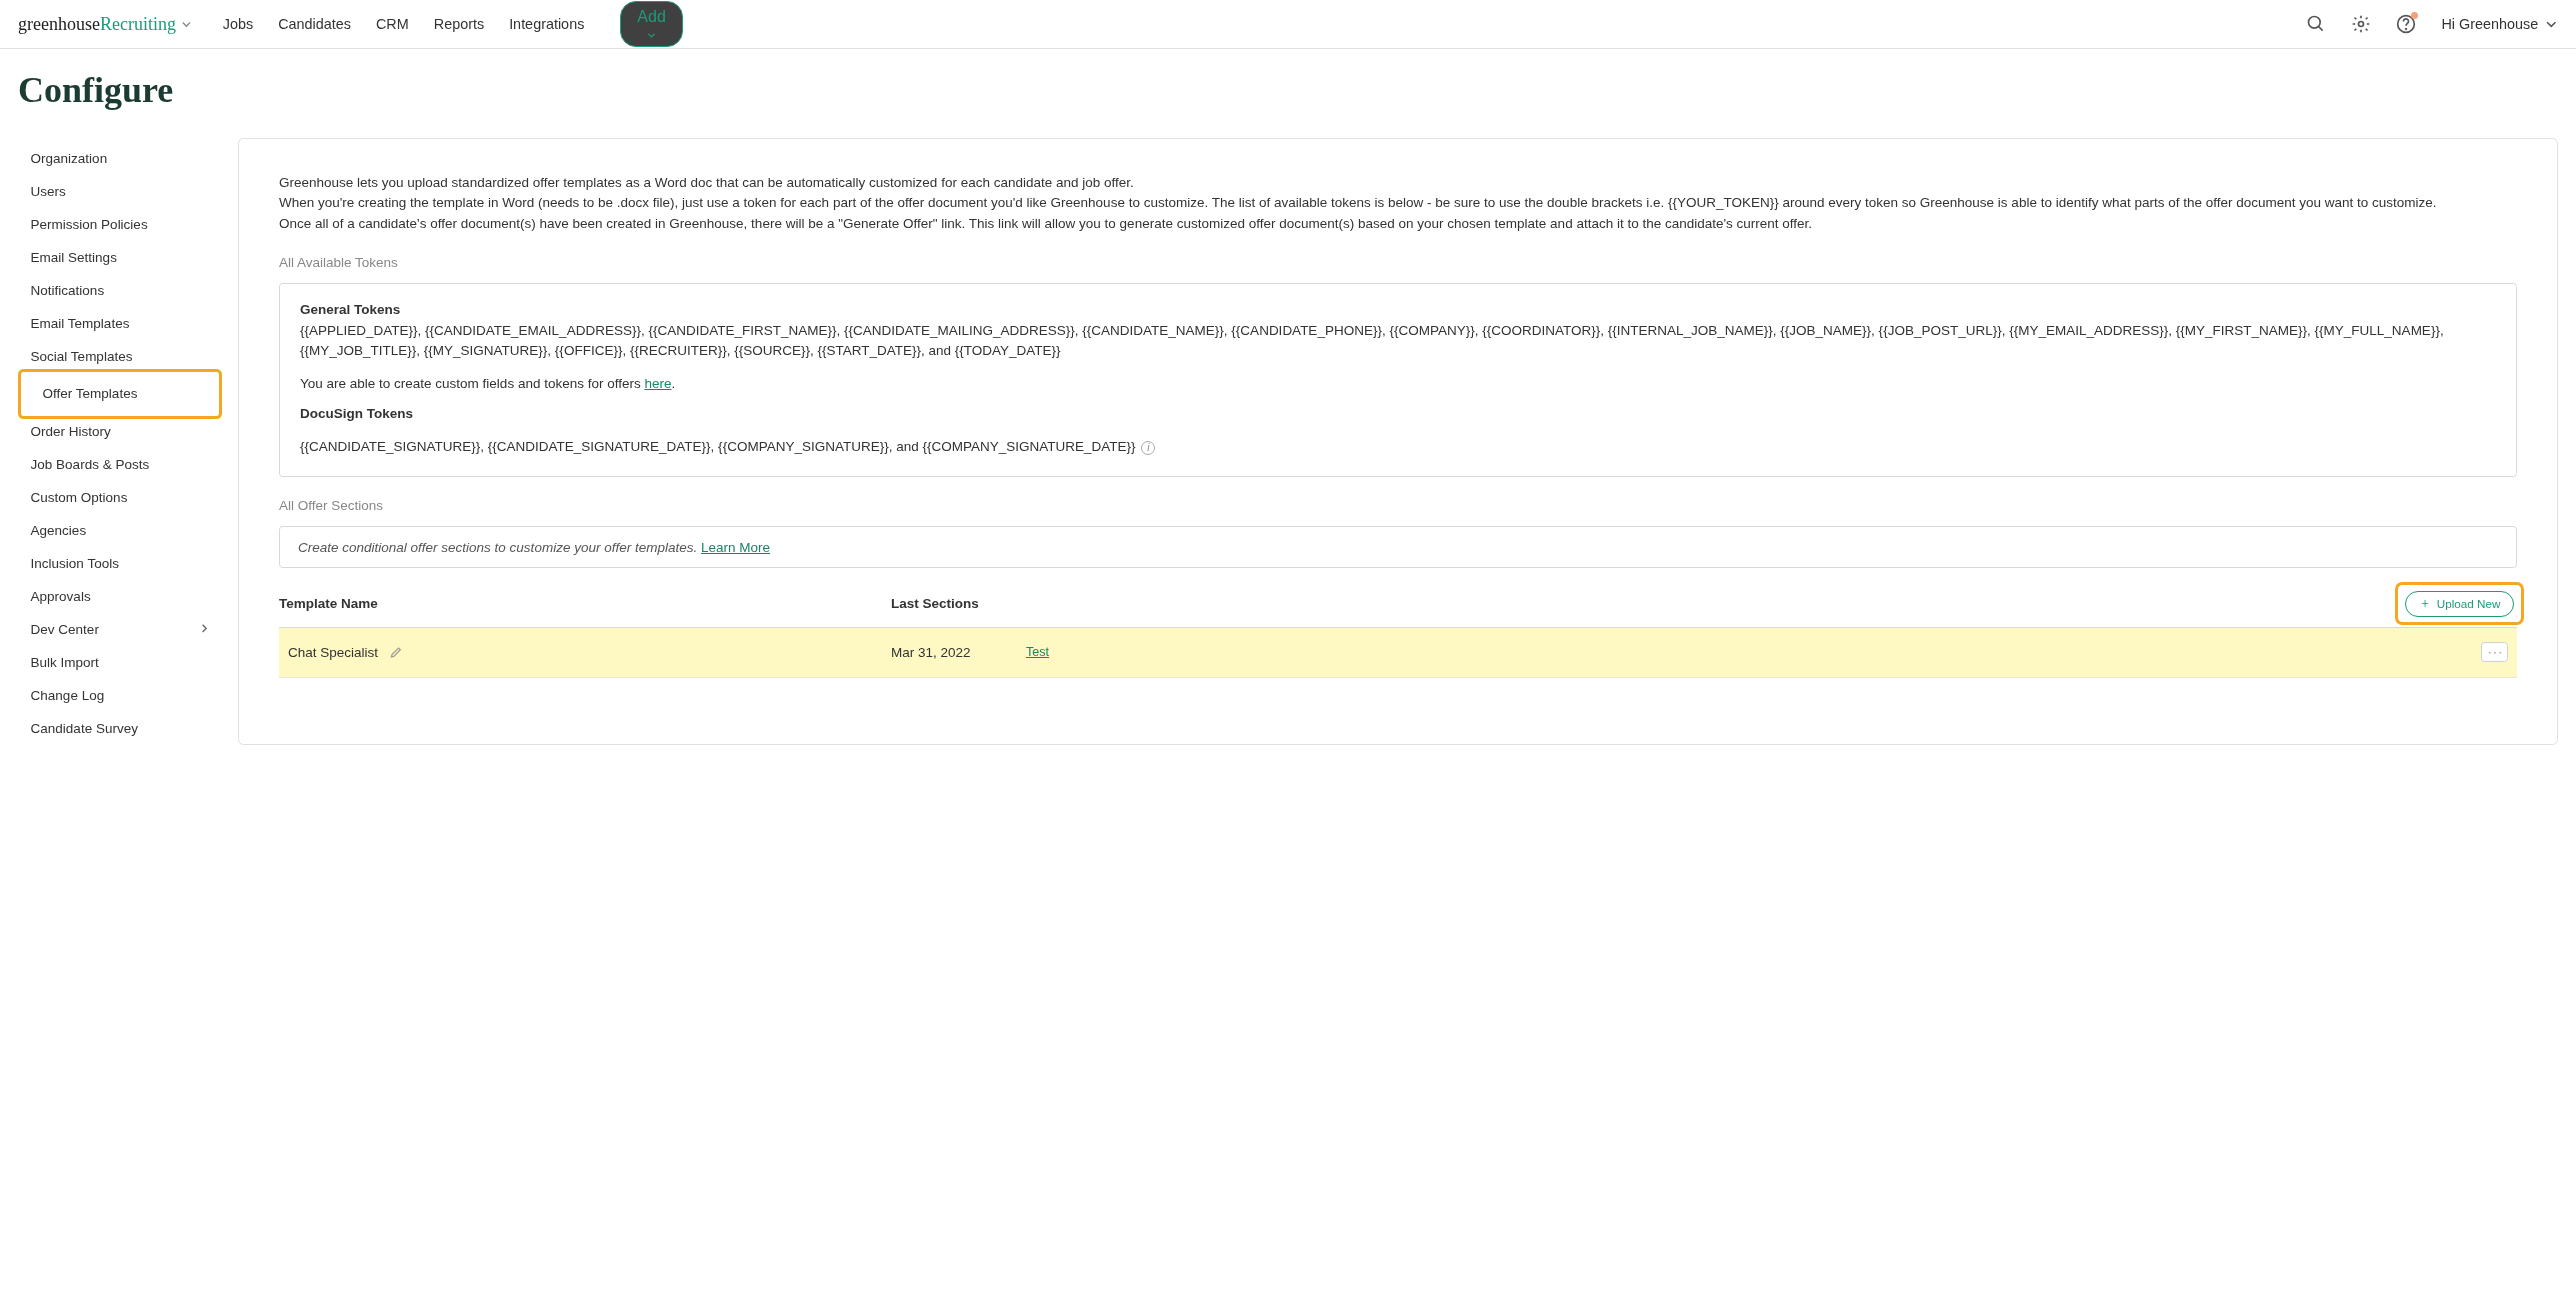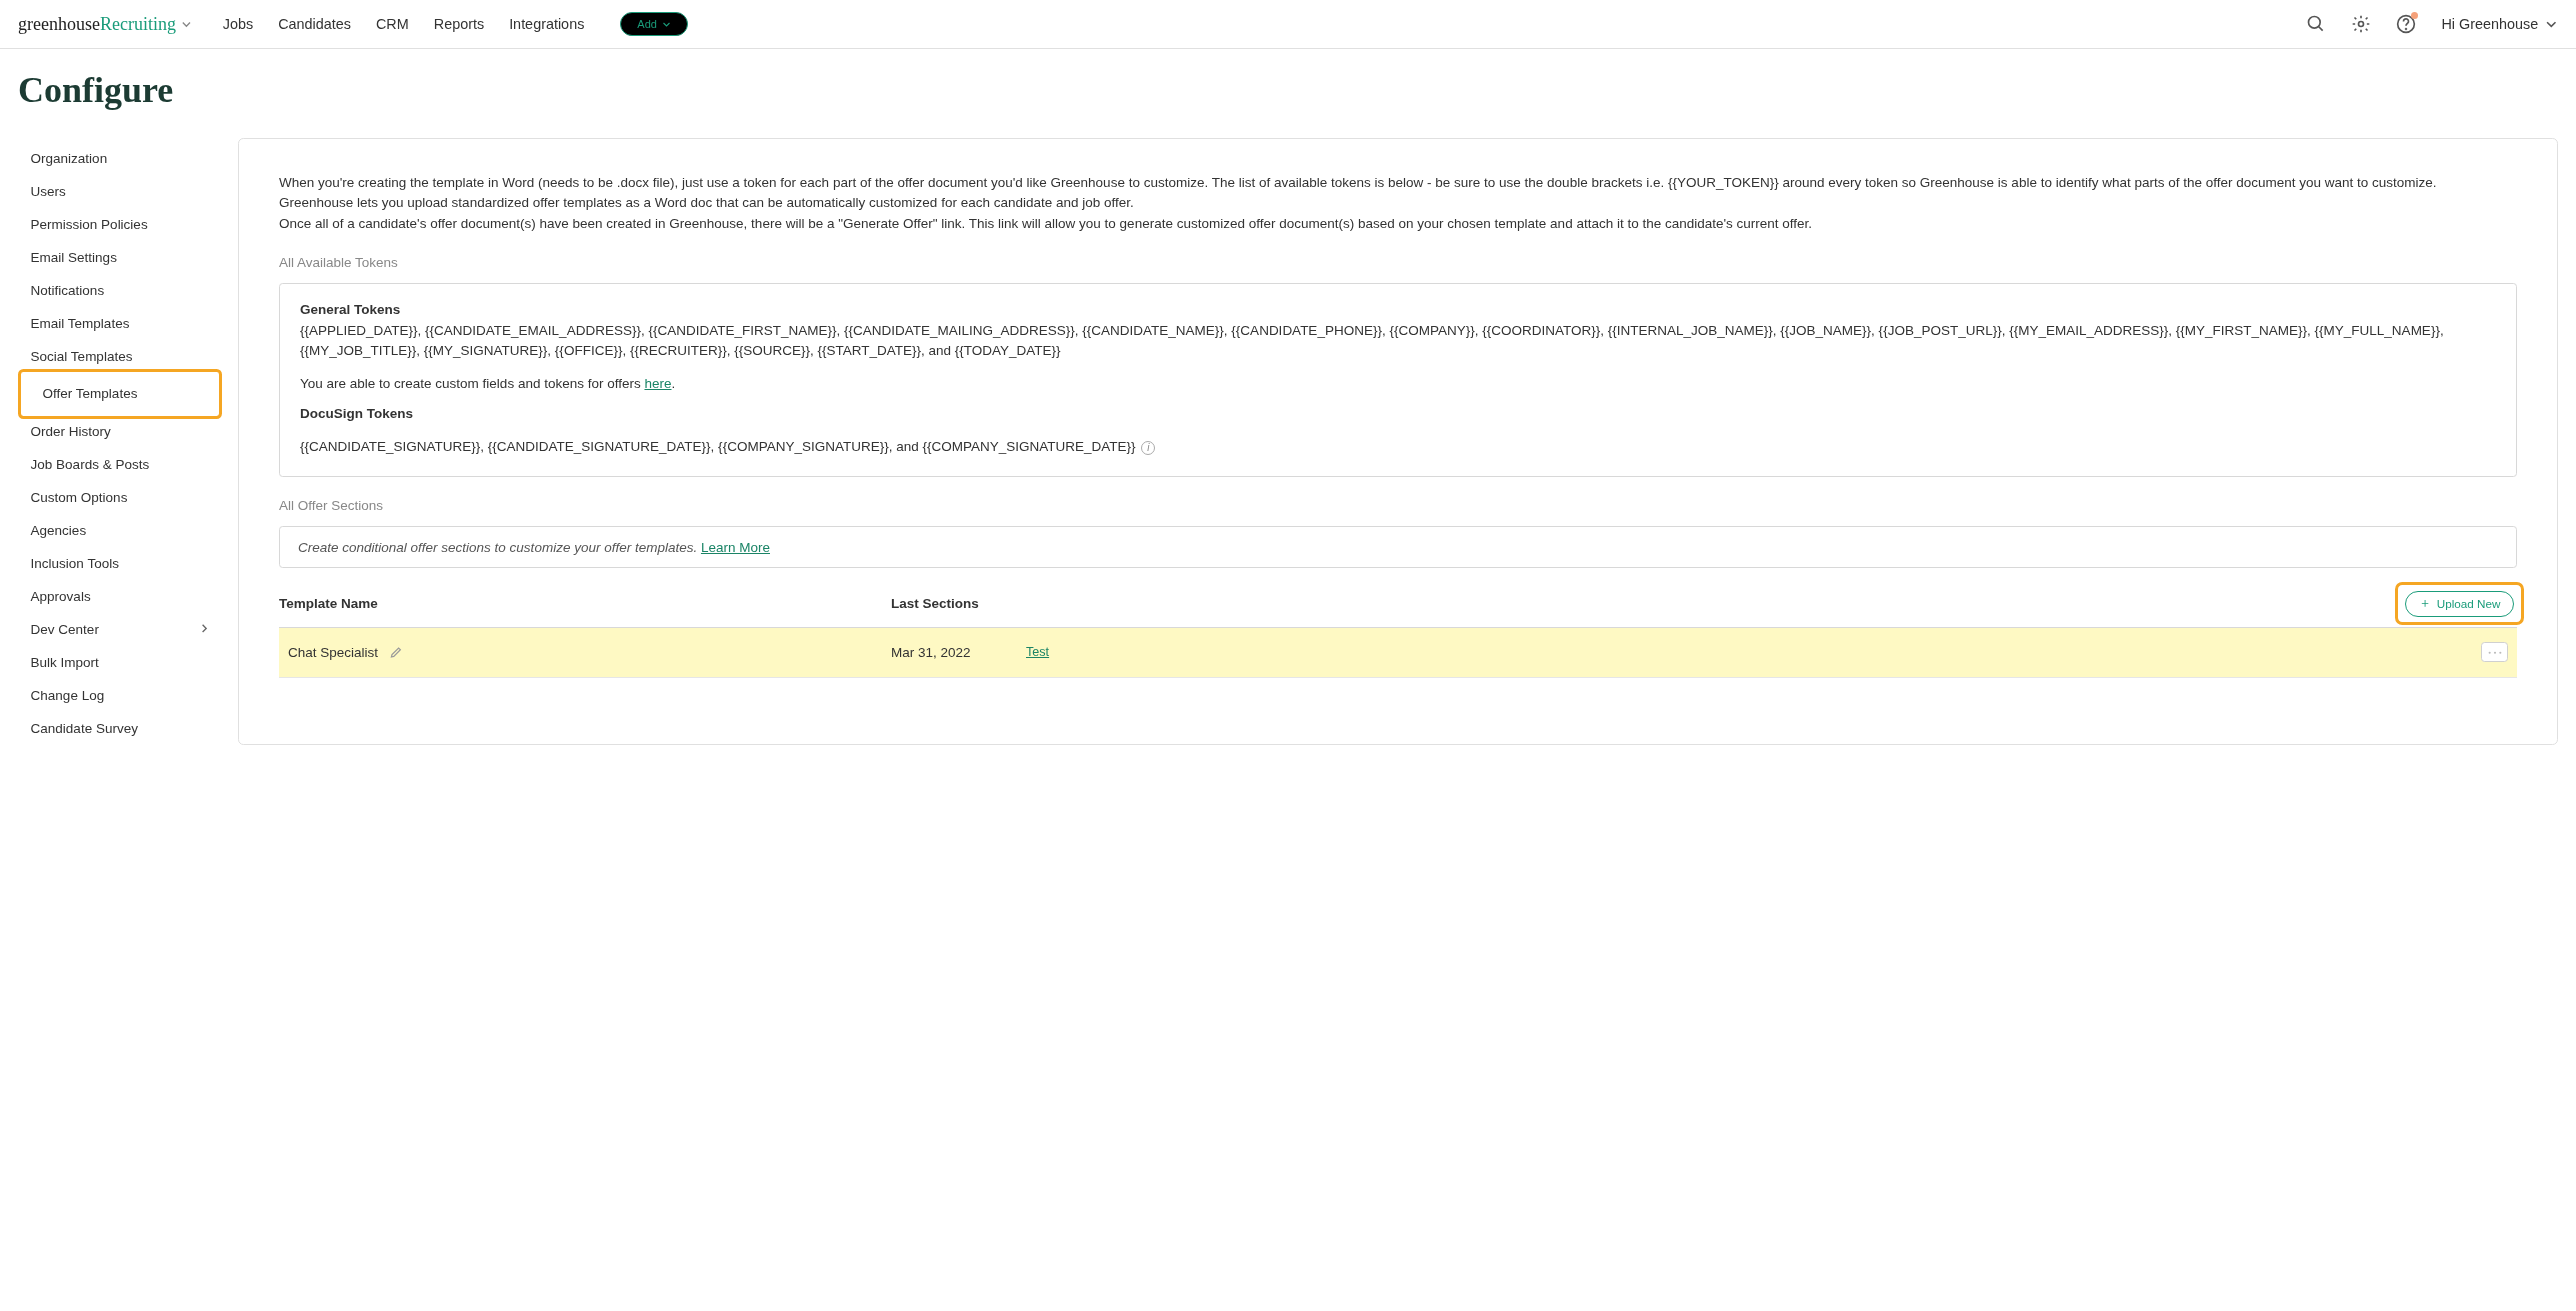--- a/index.html
+++ b/index.html
@@ -5,21 +5,21 @@
   * { box-sizing: border-box; margin: 0; padding: 0; }
   body { font-family: -apple-system, BlinkMacSystemFont, "Segoe UI", Helvetica, Arial, sans-serif; color: #333; font-size: 12.6px; background: #fff; width: 2576px; }
   .scale-wrap { transform: scale(1); transform-origin: top left; }
   .topbar { display: flex; align-items: center; padding: 0 18px; height: 49px; border-bottom: 0.9px solid #e0e0e0; }
   .logo { display: flex; align-items: center; font-family: Georgia, serif; font-size: 18px; color: #1a7a5a; margin-right: 9px; }
   .logo .g { color: #222; }
   .logo .r { color: #1a9c7a; }
   .chev { margin-left: 5.4px; color: #888; }
   .nav { display: flex; gap: 25px; margin-left: 21.6px; }
   .nav a { color: #333; text-decoration: none; font-size: 14.4px; }
-  .add-btn { margin-left: 36px; border: 0.9px solid #1a9c7a; color: #1a9c7a; border-radius: 16px; padding: 5.4px 16px; display: flex; align-items: center; gap: 5.4px; background: #000000; font-size: 11px; }
+  .add-btn { margin-left: 36px; border: 0.9px solid #1a9c7a; color: #1a9c7a; border-radius: 16px; padding: 5.4px 16px; display: flex; align-items: center; gap: 5.4px; background: #404040; font-size: 16px; flex-direction: column; }
   .spacer { flex: 1; }
   .icons-right { display: flex; align-items: center; gap: 25px; }
   .icon { width: 20px; height: 20px; display: flex; align-items: center; justify-content: center; color: #555; }
   .icon svg { width: 20px; height: 20px; stroke: #555; fill: none; stroke-width: 2; }
   .help-wrap { position: relative; }
   .notif-dot { position: absolute; top: -1.8px; right: -1.8px; width: 7.2px; height: 7.2px; background: #f5a17a; border-radius: 50%; }
   .greet { display: flex; align-items: center; gap: 7.2px; font-size: 14.4px; color: #333; }
   .page-title { font-family: Georgia, "Times New Roman", serif; font-size: 36px; color: #1c3b33; padding: 20px 18px 27px 18px; }
   .content-wrap { display: flex; padding: 0 18px; gap: 0; }
   .sidebar { width: 204px; flex-shrink: 0; padding-top: 3.6px; }
@@ -172,22 +172,22 @@
         <div class="sidebar-item">
           <span>Change Log</span>
         </div>
         <div class="sidebar-item">
           <span>Candidate Survey</span>
         </div>
       </div>
 
   <div class="main-panel">
     <div class="intro">
+      <p>Greenhouse lets you upload standardized offer templates as a Word doc that can be automatically customized for each candidate and job offer.</p>
       <p>When you're creating the template in Word (needs to be .docx file), just use a token for each part of the offer document you'd like Greenhouse to customize. The list of available tokens is below - be sure to use the double brackets i.e. {{YOUR_TOKEN}} around every token so Greenhouse is able to identify what parts of the offer document you want to customize.</p>
-      <p>Greenhouse lets you upload standardized offer templates as a Word doc that can be automatically customized for each candidate and job offer.</p>
       <p>Once all of a candidate's offer document(s) have been created in Greenhouse, there will be a "Generate Offer" link. This link will allow you to generate customized offer document(s) based on your chosen template and attach it to the candidate's current offer.</p>
     </div>
 
     <div class="section-label">All Available Tokens</div>
 
     <div class="token-box">
       <h4>General Tokens</h4>
       <div class="tkline">{{APPLIED_DATE}}, {{CANDIDATE_EMAIL_ADDRESS}}, {{CANDIDATE_FIRST_NAME}}, {{CANDIDATE_MAILING_ADDRESS}}, {{CANDIDATE_NAME}}, {{CANDIDATE_PHONE}}, {{COMPANY}}, {{COORDINATOR}}, {{INTERNAL_JOB_NAME}}, {{JOB_NAME}}, {{JOB_POST_URL}}, {{MY_EMAIL_ADDRESS}}, {{MY_FIRST_NAME}}, {{MY_FULL_NAME}}, {{MY_JOB_TITLE}}, {{MY_SIGNATURE}}, {{OFFICE}}, {{RECRUITER}}, {{SOURCE}}, {{START_DATE}}, and {{TODAY_DATE}}</div>
 
       <div class="tkline">

